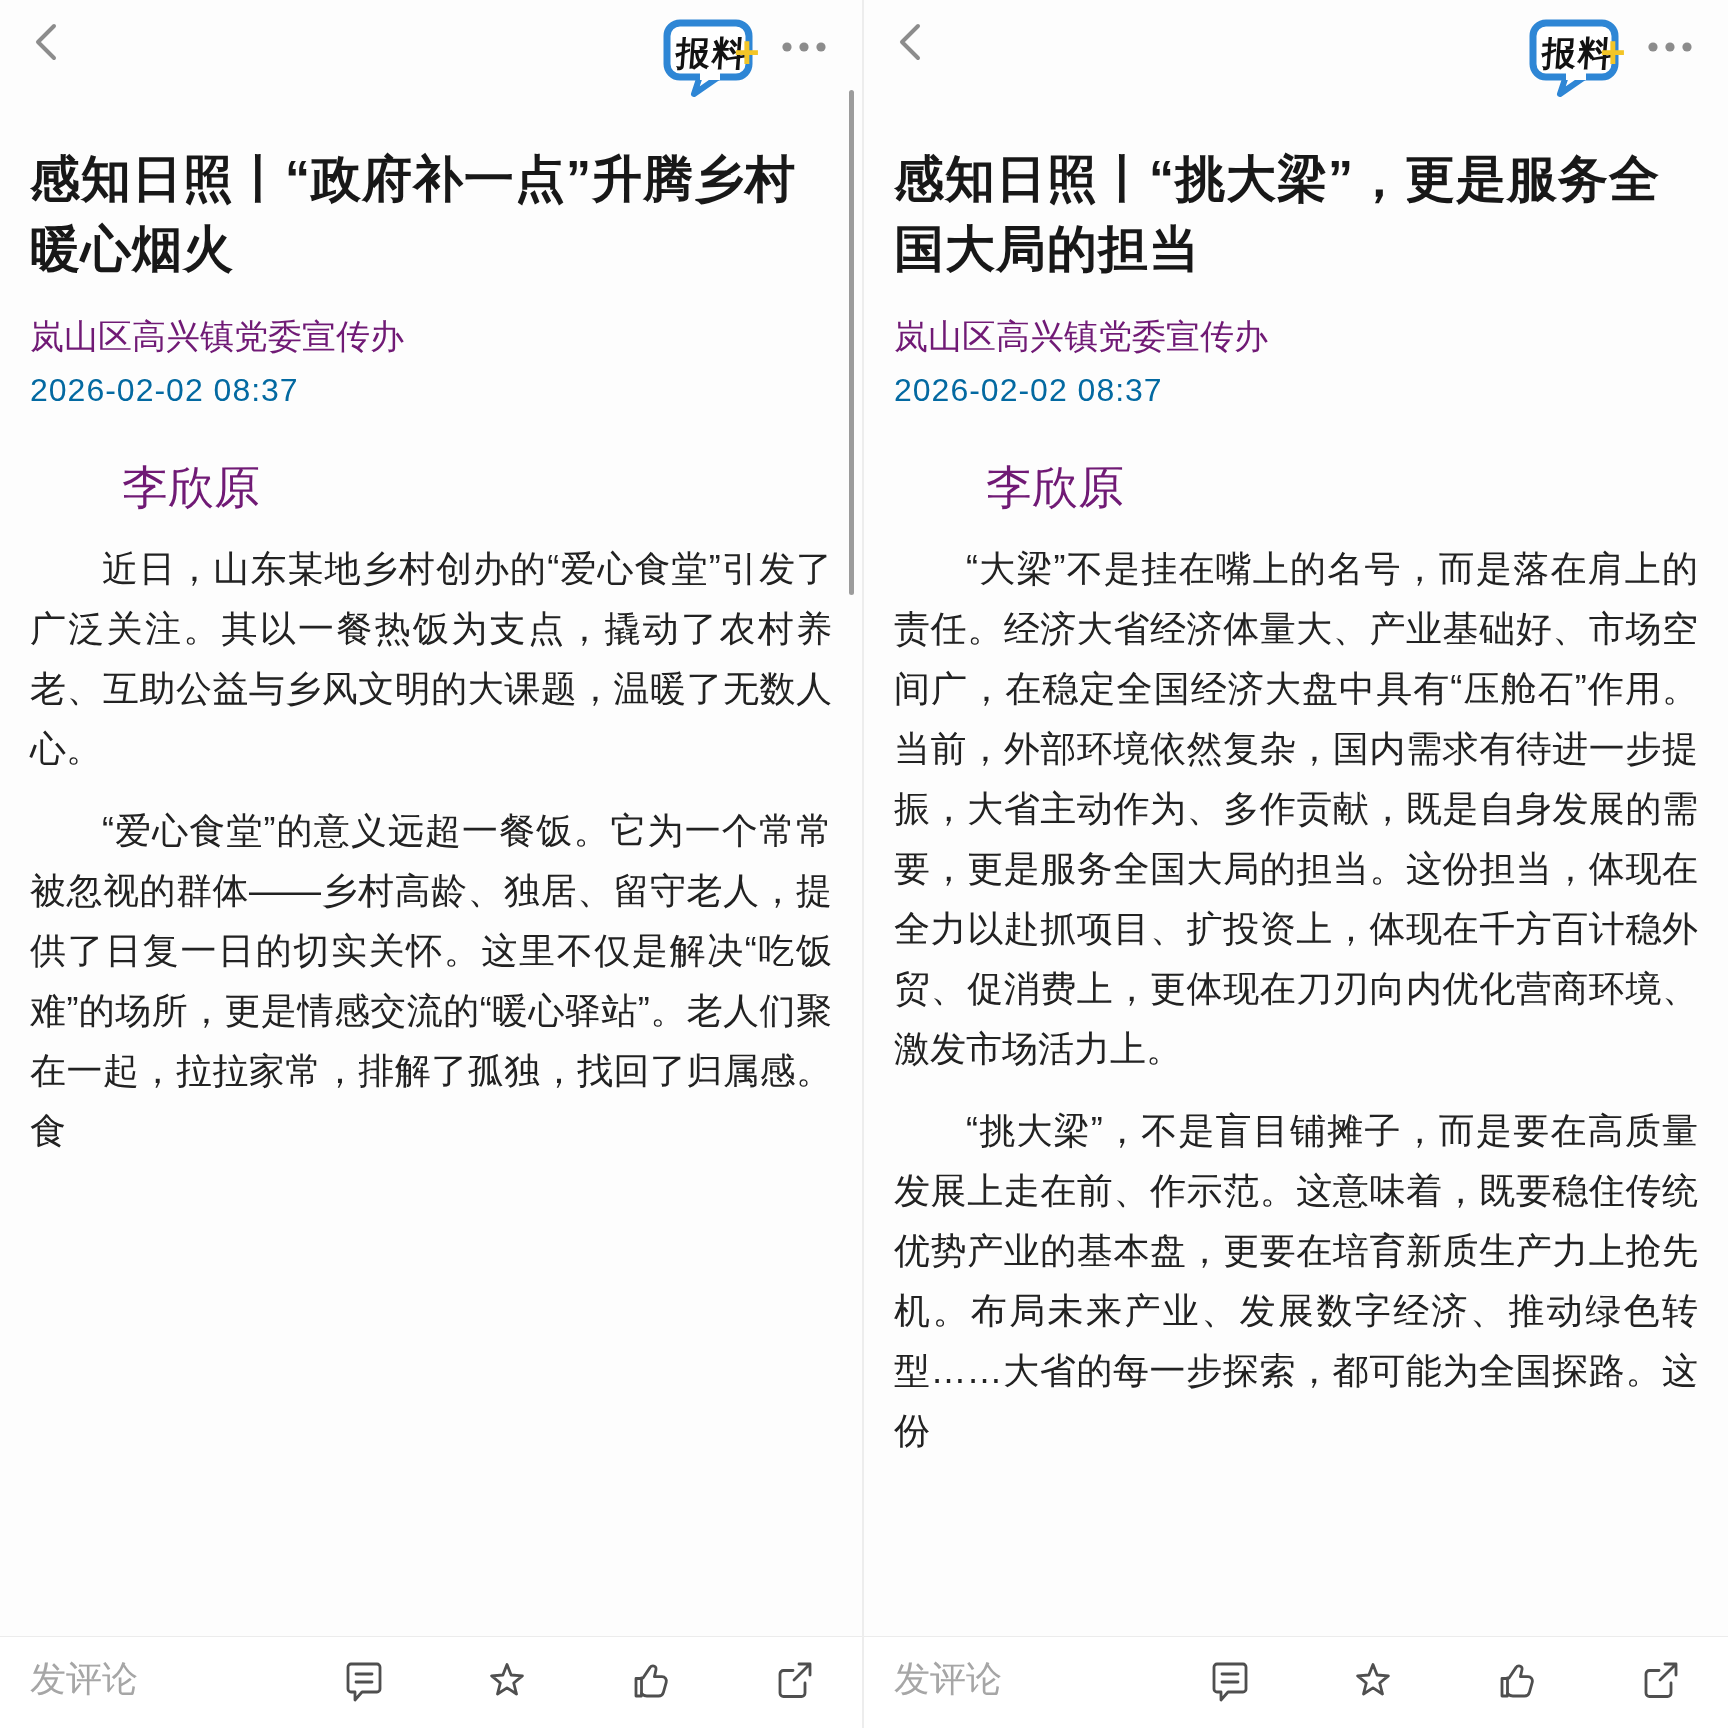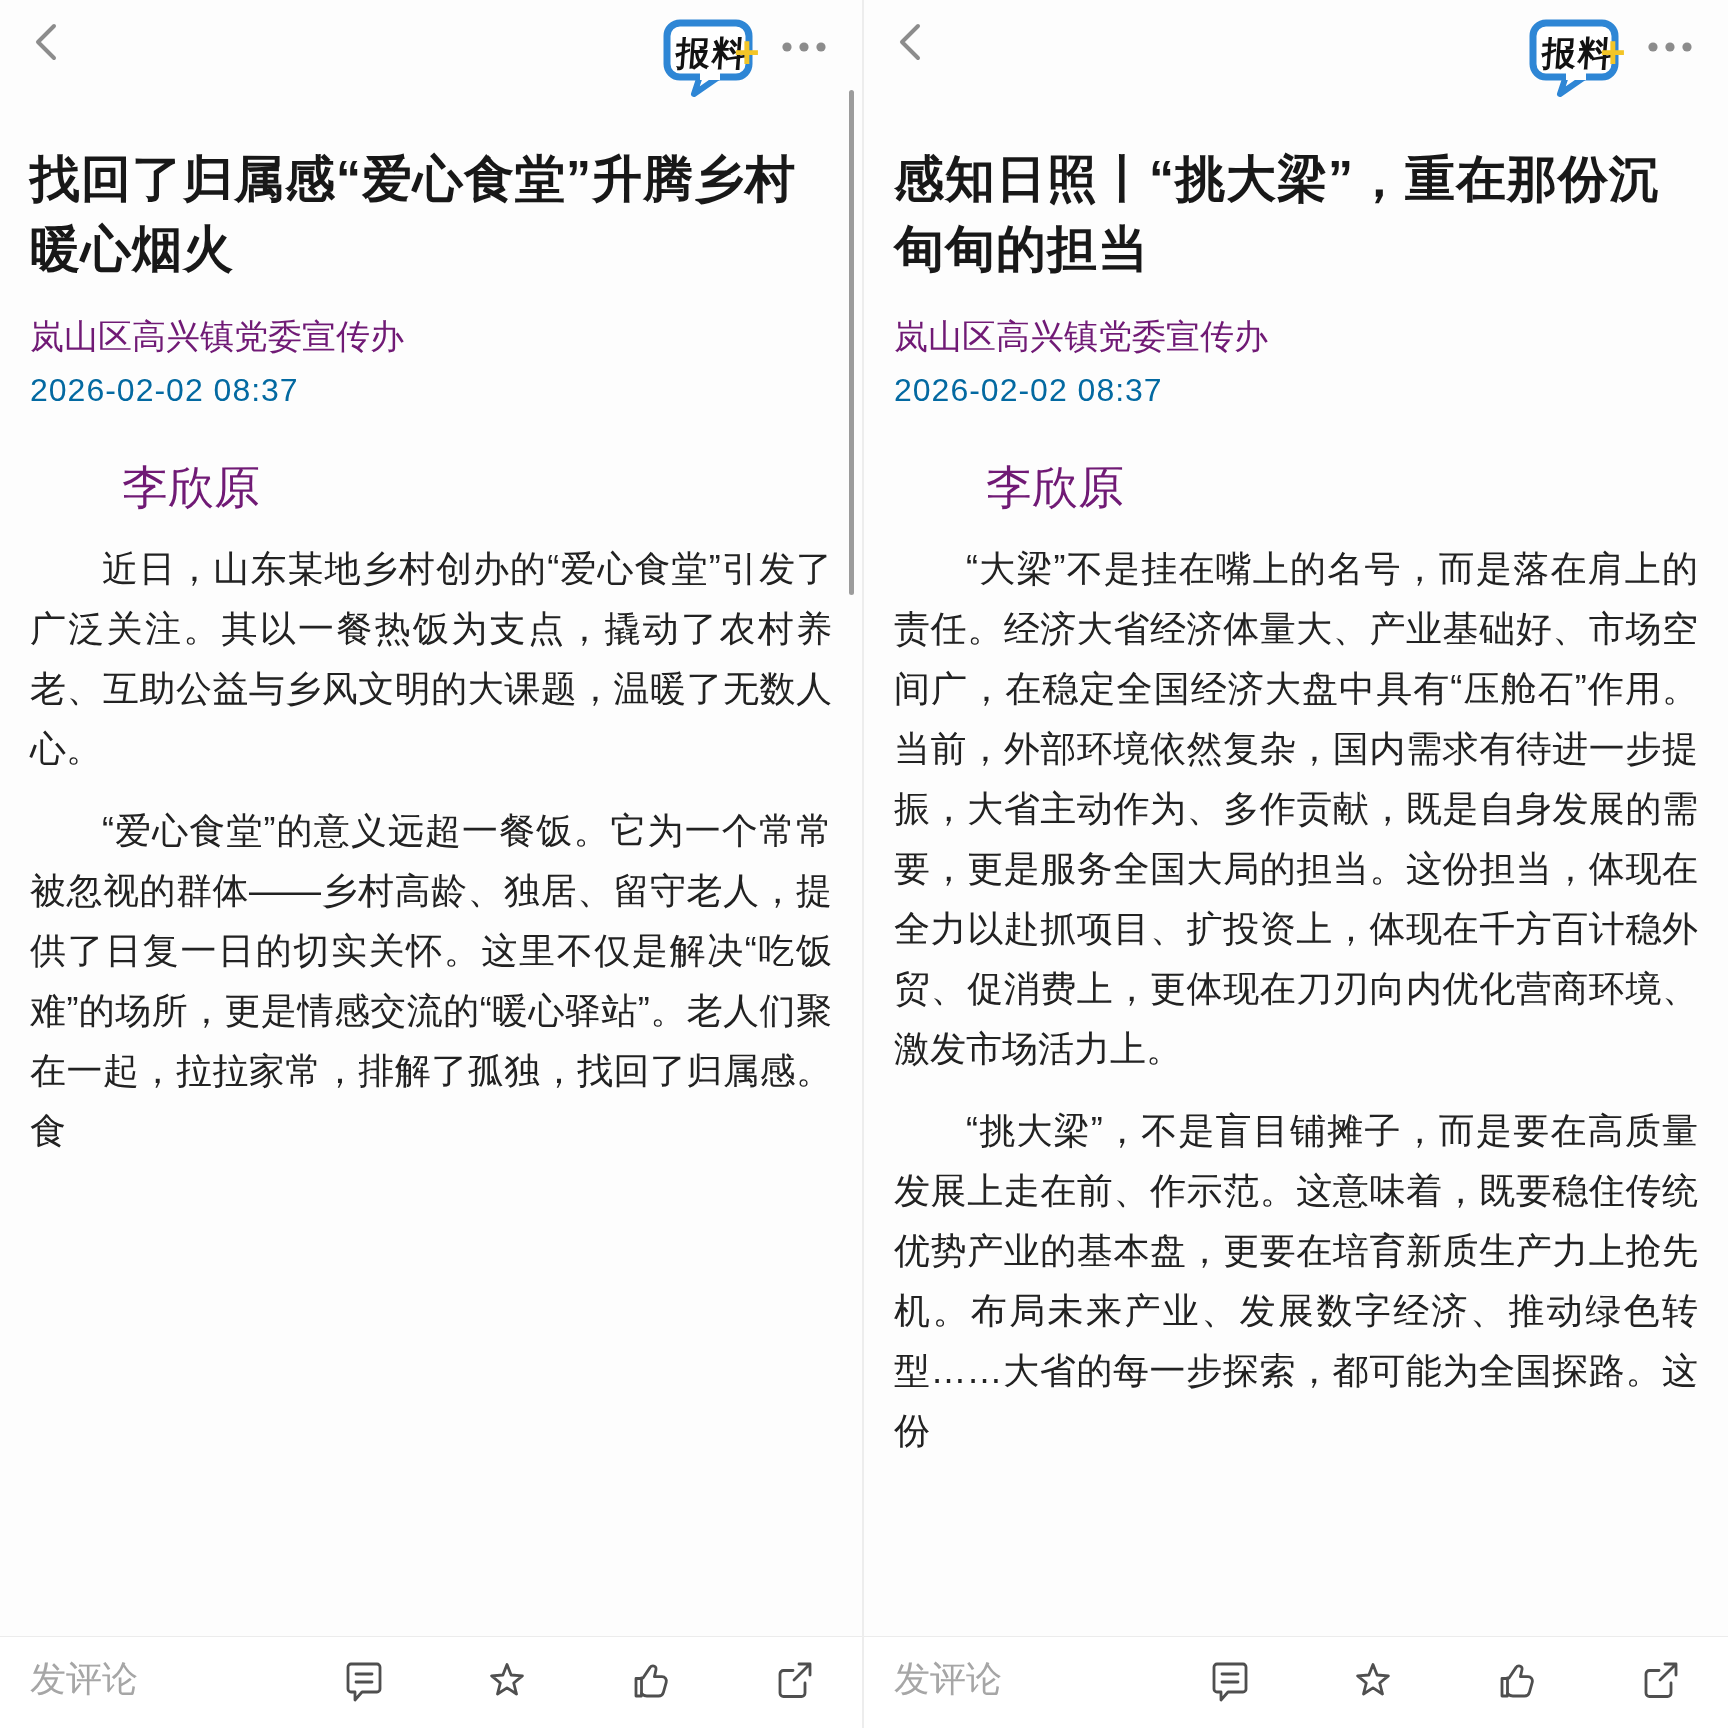--- a/index.html
+++ b/index.html
@@ -73,21 +73,21 @@
       <span class="more-btn">
         <svg width="48" height="14" viewBox="0 0 48 14">
           <circle cx="7" cy="7" r="4.6" fill="#8c8c8c"></circle>
           <circle cx="24" cy="7" r="4.6" fill="#8c8c8c"></circle>
           <circle cx="41" cy="7" r="4.6" fill="#8c8c8c"></circle>
         </svg>
       </span>
     </div>
 
     <div class="article">
-      <h1 class="title">找回了归属感“爱心食堂”升腾乡村暖心烟火</h1>
+      <h1 class="title">感知日照丨“政府补一点”升腾乡村暖心烟火</h1>
       <div class="source">岚山区高兴镇党委宣传办</div>
       <div class="date">2026-02-02 08:37</div>
       <div class="byline">李欣原</div>
       <div class="body">
         <p>近日，山东某地乡村创办的“爱心食堂”引发了广泛关注。其以一餐热饭为支点，撬动了农村养老、互助公益与乡风文明的大课题，温暖了无数人心。</p>
         <p>“爱心食堂”的意义远超一餐饭。它为一个常常被忽视的群体——乡村高龄、独居、留守老人，提供了日复一日的切实关怀。这里不仅是解决“吃饭难”的场所，更是情感交流的“暖心驿站”。老人们聚在一起，拉拉家常，排解了孤独，找回了归属感。食</p>
       </div>
     </div>
 
     <div class="scrollbar"></div>
@@ -142,21 +142,21 @@
       <span class="more-btn">
         <svg width="48" height="14" viewBox="0 0 48 14">
           <circle cx="7" cy="7" r="4.6" fill="#8c8c8c"></circle>
           <circle cx="24" cy="7" r="4.6" fill="#8c8c8c"></circle>
           <circle cx="41" cy="7" r="4.6" fill="#8c8c8c"></circle>
         </svg>
       </span>
     </div>
 
     <div class="article">
-      <h1 class="title">感知日照丨“挑大梁”，重在那份沉甸甸的担当</h1>
+      <h1 class="title">感知日照丨“挑大梁”，更是服务全国大局的担当</h1>
       <div class="source">岚山区高兴镇党委宣传办</div>
       <div class="date">2026-02-02 08:37</div>
       <div class="byline">李欣原</div>
       <div class="body">
         <p>“大梁”不是挂在嘴上的名号，而是落在肩上的责任。经济大省经济体量大、产业基础好、市场空间广，在稳定全国经济大盘中具有“压舱石”作用。当前，外部环境依然复杂，国内需求有待进一步提振，大省主动作为、多作贡献，既是自身发展的需要，更是服务全国大局的担当。这份担当，体现在全力以赴抓项目、扩投资上，体现在千方百计稳外贸、促消费上，更体现在刀刃向内优化营商环境、激发市场活力上。</p>
         <p>“挑大梁”，不是盲目铺摊子，而是要在高质量发展上走在前、作示范。这意味着，既要稳住传统优势产业的基本盘，更要在培育新质生产力上抢先机。布局未来产业、发展数字经济、推动绿色转型……大省的每一步探索，都可能为全国探路。这份</p>
       </div>
     </div>
 
     <div class="bottombar">

